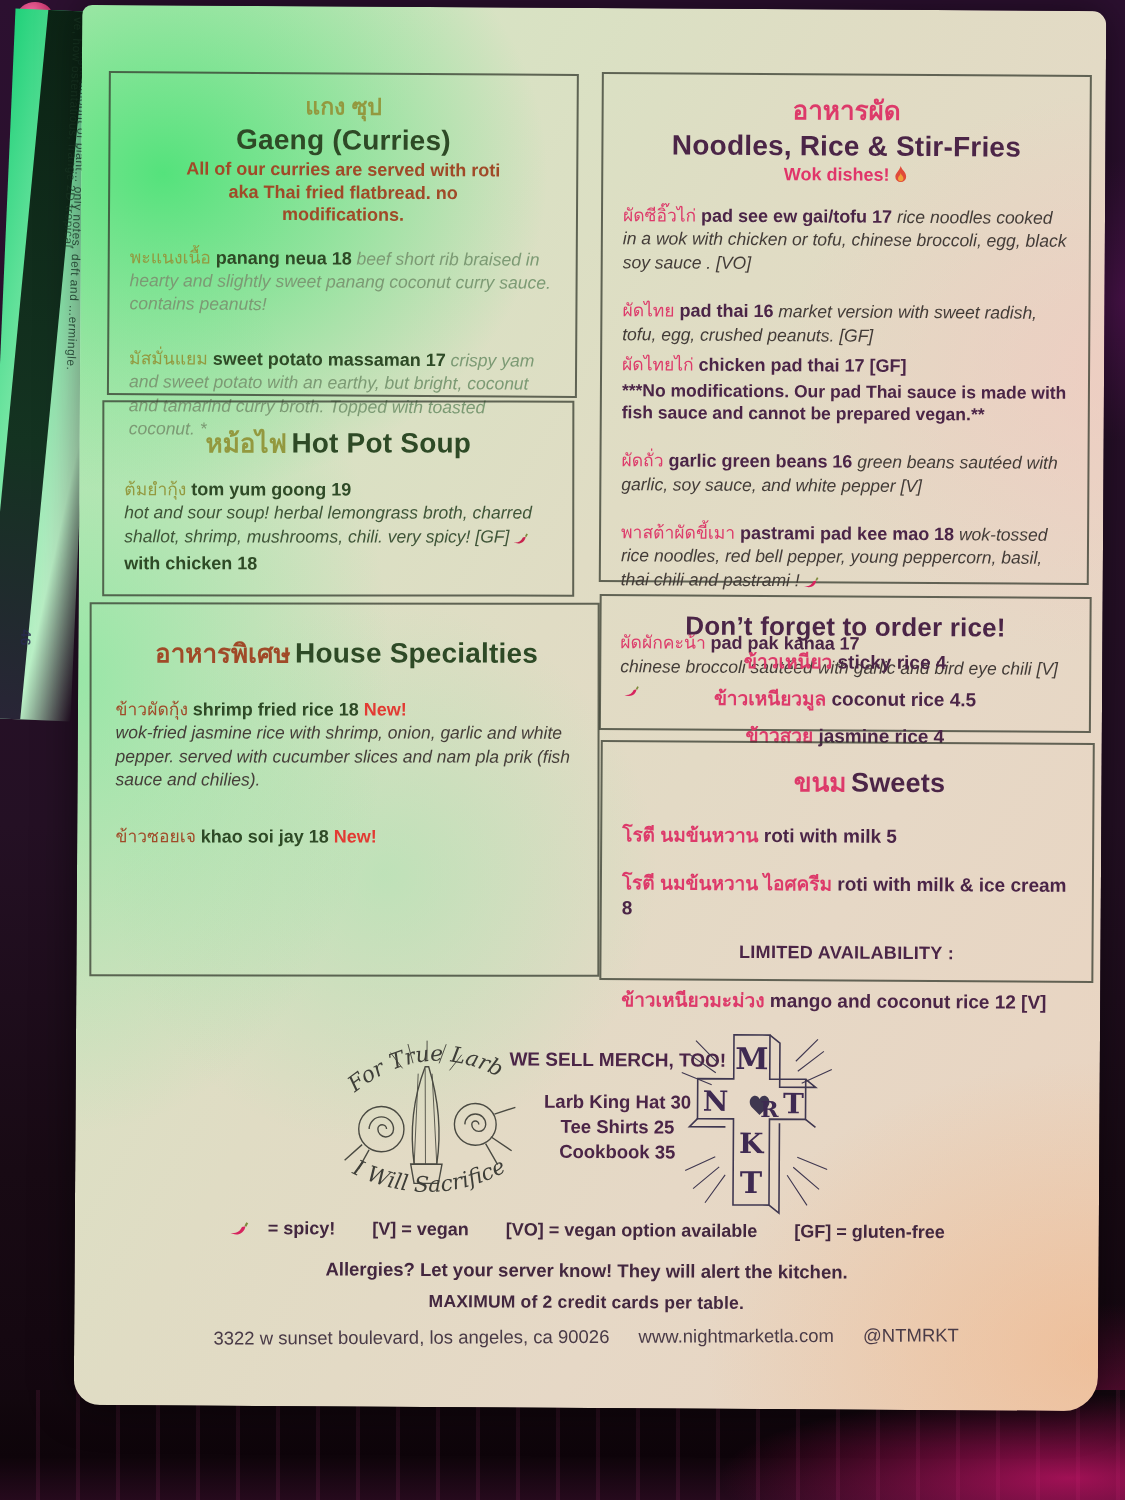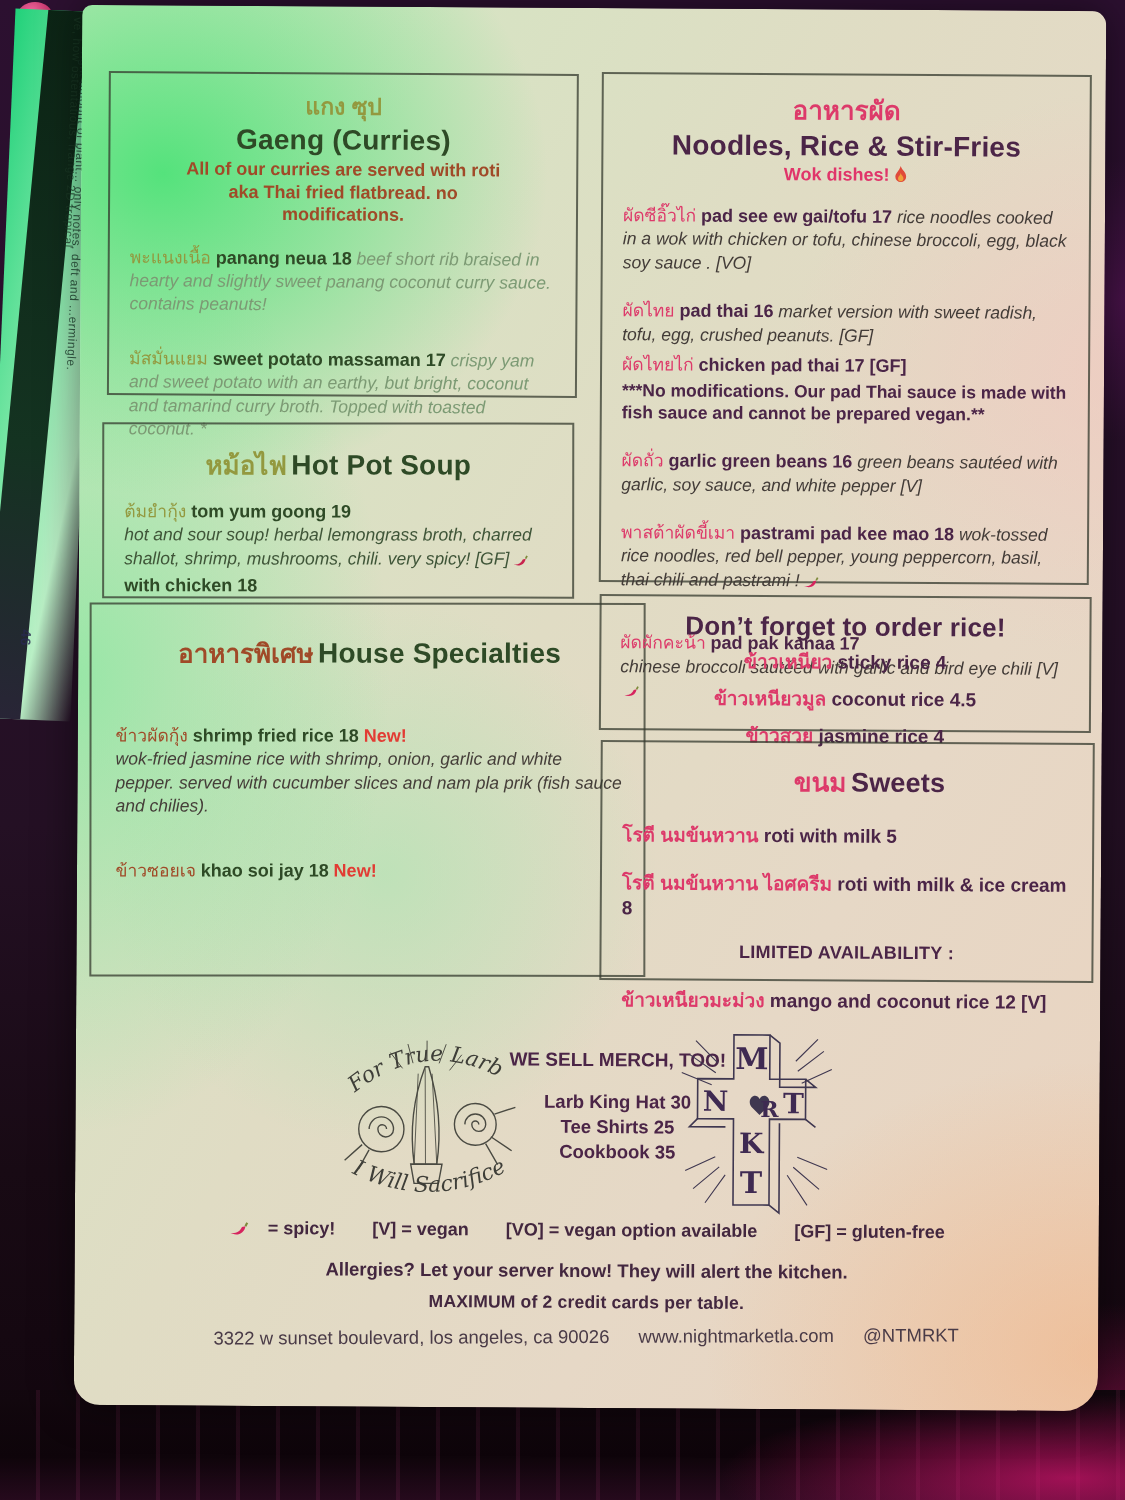--- a/index.html
+++ b/index.html
@@ -35,22 +35,22 @@
     background:
       radial-gradient(620px 520px at 8% 12%, rgba(74,226,118,.92), rgba(74,226,118,0) 62%),
       radial-gradient(520px 760px at 0% 48%, rgba(120,232,152,.65), rgba(120,232,152,0) 60%),
       radial-gradient(420px 420px at 30% 62%, rgba(150,232,170,.45), rgba(150,232,170,0) 65%),
       radial-gradient(520px 420px at 103% 26%, rgba(244,196,190,.55), rgba(244,196,190,0) 68%),
       radial-gradient(560px 420px at 100% 96%, rgba(243,172,118,.5), rgba(243,172,118,0) 70%),
       linear-gradient(120deg,#cfe9c2 0%, #e0dcc4 45%, #e6d8c6 70%, #ead3c0 100%);
     box-shadow:0 0 40px rgba(0,0,0,.5);}
   .box{position:absolute;border:2px solid rgba(52,58,46,.75);padding:12px 20px 10px;box-sizing:border-box;}
   .box-curries{left:27px;top:66px;width:470px;height:324px;}
-  .box-hotpot{left:23px;top:416px;width:472px;height:176px;transform:rotate(-.3deg);}
-  .box-spec{left:12px;top:596px;width:556px;height:374px;transform:rotate(-.3deg);padding-left:24px;}
+  .box-hotpot{left:23px;top:394px;width:472px;height:196px;transform:rotate(-.3deg);}
+  .box-spec{left:12px;top:596px;width:510px;height:374px;transform:rotate(-.3deg);padding-left:24px;}
   .box-noodles{left:520px;top:64px;width:490px;height:510px;}
   .box-rice{left:521px;top:586px;width:492px;height:136px;}
   .box-sweets{left:523px;top:732px;width:494px;height:240px;}
   .hdr{text-align:center;margin:2px 0 4px;}
   .hdr .thai-h{font-weight:bold;font-size:23px;}
   .hdr .en-h{font-weight:bold;font-size:28px;letter-spacing:.2px;}
   .pink{color:#dd3a6a;} .purple{color:#4b2547;} .dgreen{color:#2e4a26;}
   .olive{color:#93993f;} .brick{color:#a04a28;} .newred{color:#e23b33;}
   .body-dark{color:#433c38;}
   .note{font-weight:bold;font-size:18px;text-align:center;line-height:1.25;margin:2px auto 0;width:330px;}
@@ -139,28 +139,28 @@
             </svg></span><br>
         <b class="dgreen">with chicken 18</b>
       </p>
     </div>
 
     <div class="box box-spec">
       <div class="hdr" style="margin-top:16px;">
         <span class="thai-h brick" style="font-size:26px;">อาหารพิเศษ</span>
         <span class="en-h dgreen">House Specialties</span>
       </div>
-      <p class="item" style="margin-top:50px;">
+      <p class="item" style="margin-top:24px;">
         <span class="thai brick">ข้าวผัดกุ้ง</span>
         <b class="dgreen">shrimp fried rice</b>
         <b class="dgreen">18</b>
         <b class="newred">New!</b><br>
         <i class="desc-dark">wok-fried jasmine rice with shrimp, onion, garlic and white pepper. served with cucumber slices and nam pla prik (fish sauce and chilies).</i>
       </p>
-      <p class="item" style="margin-top:40px;">
+      <p class="item" style="margin-top:32px;">
         <span class="thai brick">ข้าวซอยเจ</span>
         <b class="dgreen">khao soi jay</b>
         <b class="dgreen">18</b>
         <b class="newred">New!</b><br>
       </p>
     </div>
 
     <div class="box box-noodles">
       <div class="hdr">
         <div class="thai-h pink" style="font-size:26px;">อาหารผัด</div>

